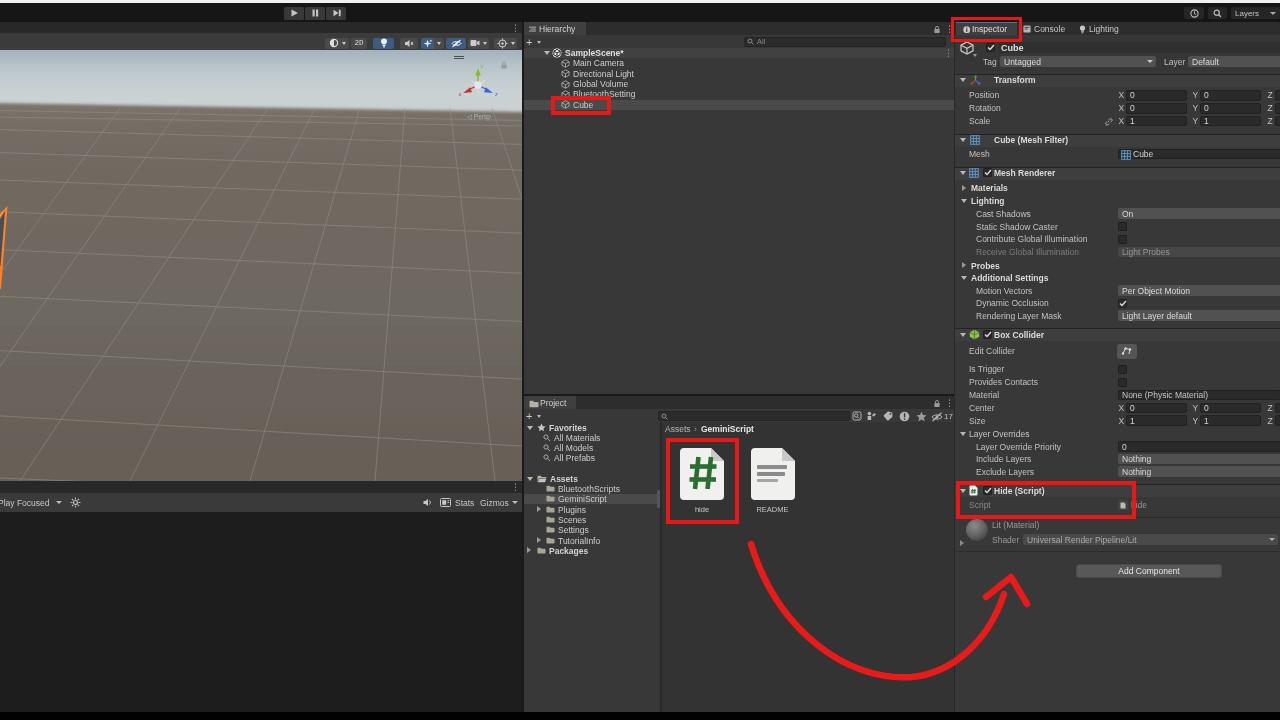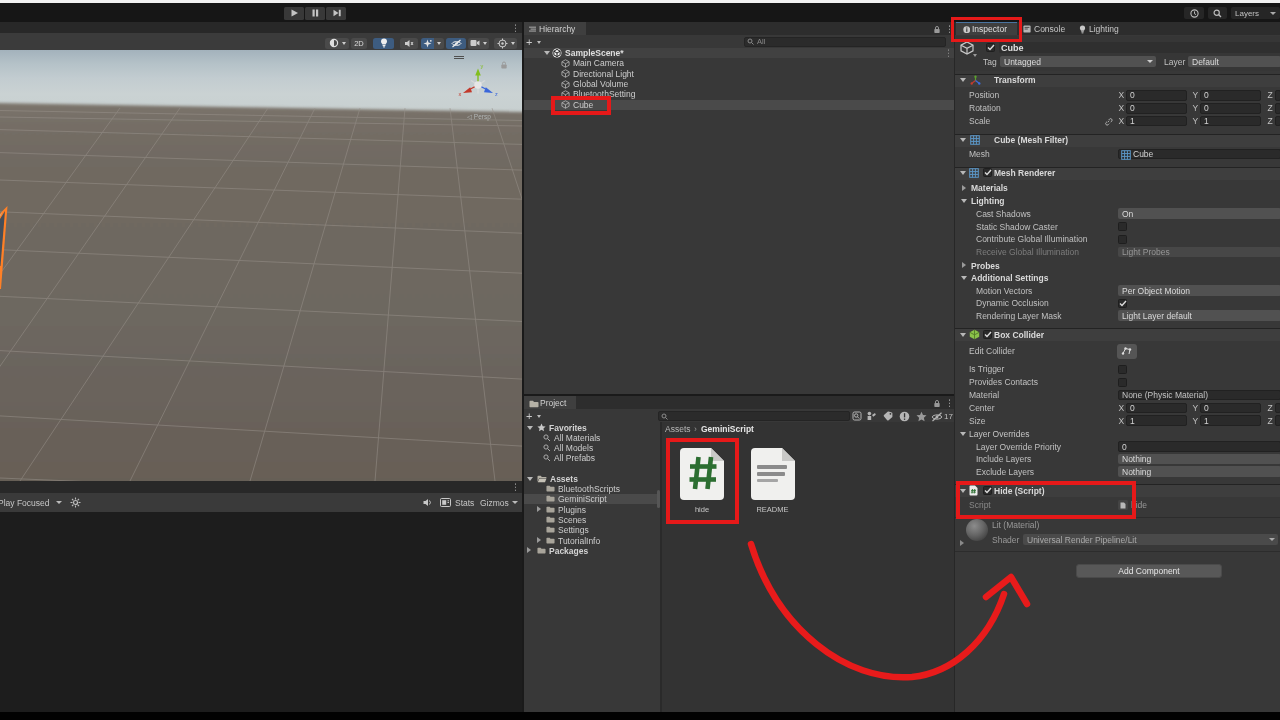--- a/index.html
+++ b/index.html
@@ -43,21 +43,21 @@
 <div style="position:absolute;left:511px;top:27.5px;height:0;display:flex;align-items:center;font-size:9px;color:rgba(176,176,176,0.99);font-weight:normal;white-space:nowrap;">⋮</div>
 <div style="position:absolute;left:0;top:33px;width:522px;height:17px;background:#3b3b3b;"></div>
 <div style="position:absolute;left:325px;top:37.5px;width:24px;height:11.5px;background:#4a4a4a;border-radius:2.5px;display:flex;align-items:center;justify-content:center;">
     <svg width="10" height="10">
       <circle cx="5" cy="5" r="3.6" fill="none" stroke="#ddd" stroke-width="1.2"></circle>
       <path d="M5 1.4 a3.6 3.6 0 0 0 0 7.2 z" fill="#ddd"></path>
     </svg>
     <span style="display:inline-block;width:0;height:0;border-left:2.8px solid transparent;border-right:2.8px solid transparent;border-top:3.2px solid #ccc;margin-left:3px;"></span>
   </div>
 <div style="position:absolute;left:351px;top:37.5px;width:16px;height:11.5px;background:#4a4a4a;border-radius:2.5px;display:flex;align-items:center;justify-content:center;">
-    <span style="font-size:7.5px;color:#ddd;">2D</span>
+    <span style="font-size:7.5px;color:#ddd;font-family:Liberation Mono, monospace;">2D</span>
   </div>
 <div style="position:absolute;left:373px;top:37.5px;width:21px;height:11.5px;background:#3d5c80;border-radius:2.5px;display:flex;align-items:center;justify-content:center;">
     <svg width="8" height="10" viewBox="0 0 8 10">
       <path d="M4 0.5 a3 3 0 0 1 3 3 c0 1.4-1.2 2-1.3 3 h-3.4 c-0.1-1-1.3-1.6-1.3-3 a3 3 0 0 1 3-3z" fill="#eee"></path>
       <rect x="2.6" y="7" width="2.8" height="1.1" fill="#eee"></rect>
       <rect x="3" y="8.4" width="2" height="1" fill="#eee"></rect>
     </svg>
   </div>
 <div style="position:absolute;left:400px;top:37.5px;width:18px;height:11.5px;background:#4a4a4a;border-radius:2.5px;display:flex;align-items:center;justify-content:center;">
     <svg width="10" height="9" viewBox="0 0 10 9">

